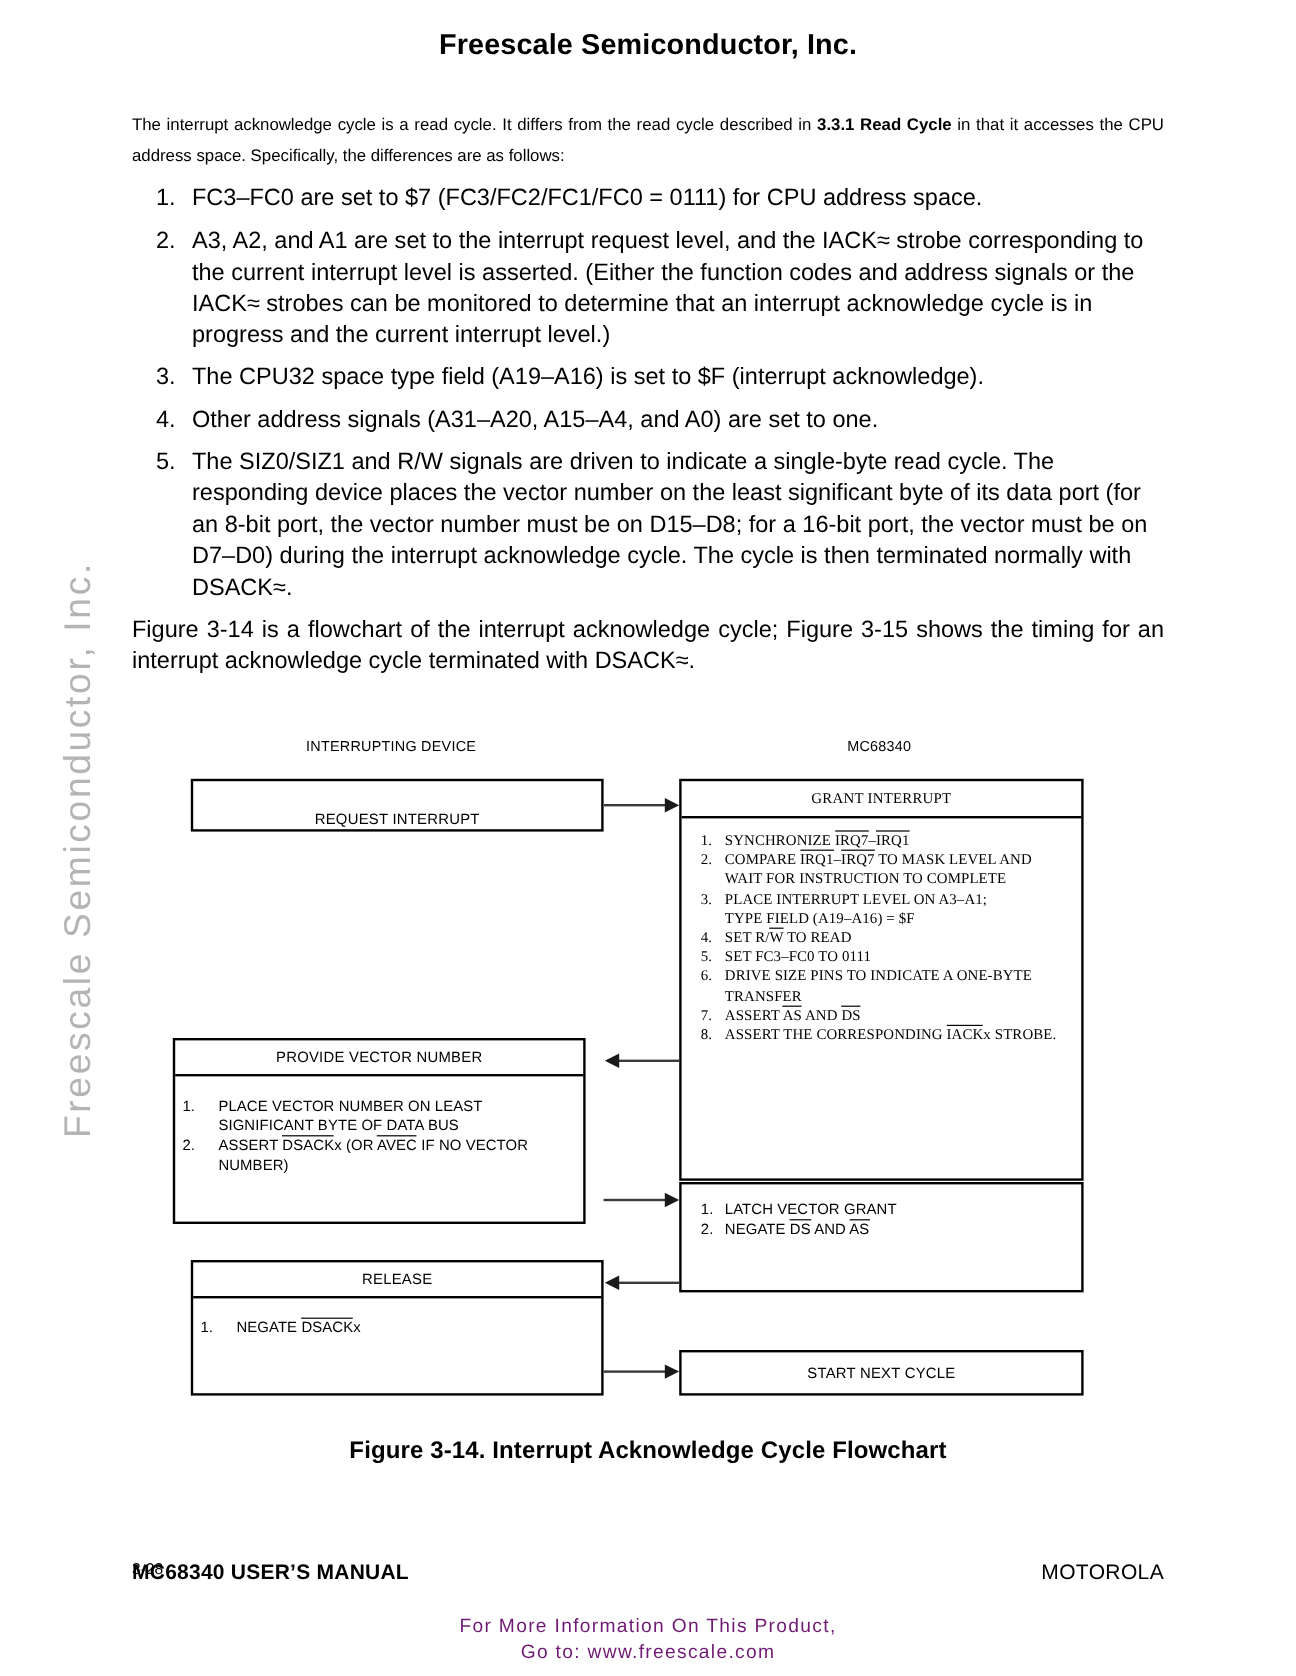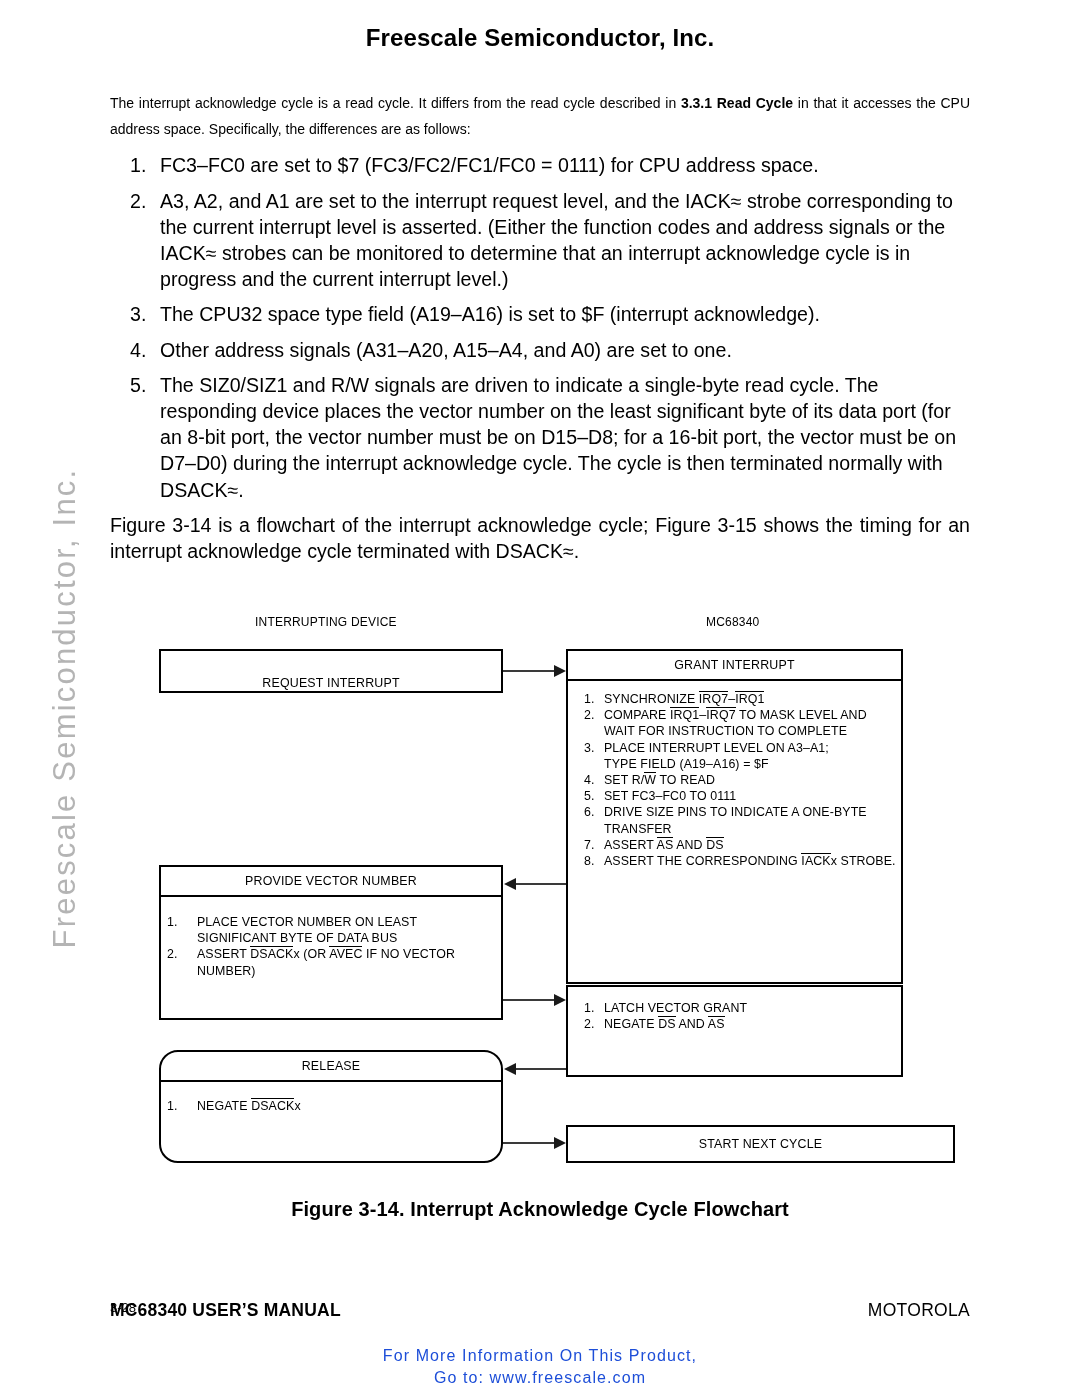--- a/index.html
+++ b/index.html
@@ -199,21 +199,21 @@
   }
   .fs-note {
     position: absolute;
     left: 0;
     top: 1345px;
     width: 1080px;
     text-align: center;
     font-size: 16px;
     line-height: 22px;
     letter-spacing: 1.1px;
-    color: #1d4ed8;
+    color: #701a75;
   }
 </style>
 </head>
 <body>
 
 <div class="watermark">Freescale Semiconductor, Inc.</div>
 
 <div class="page-header">Freescale Semiconductor, Inc.</div>
 
 <div class="content">
@@ -235,39 +235,39 @@
 
   <div class="col-head" style="left:255px; top:10px;">INTERRUPTING DEVICE</div>
   <div class="col-head" style="left:706px; top:10px;">MC68340</div>
 
   <div class="box plain" style="left:159px; top:44px; width:344px; height:44px;">
     <div class="title" style="padding-top:25px;">REQUEST INTERRUPT</div>
   </div>
 
   <div class="arrow right" style="left:503px; top:65px; width:52px;"></div>
 
-  <div class="box" style="left:566px; top:44px; width:337px; height:335px;">
+  <div class="box" style="left:566px; top:44px; width:337px; height:335px;font-family:Liberation Serif, serif;">
     <div class="title">GRANT INTERRUPT</div>
     <div class="body">
       <ol>
         <li><span class="n">1.</span><span>SYNCHRONIZE </span><span class="ovl">IRQ7</span><span>–</span><span class="ovl">IRQ1</span></li>
         <li><span class="n">2.</span><span>COMPARE </span><span class="ovl">IRQ1</span><span>–</span><span class="ovl">IRQ7</span><span> TO MASK LEVEL AND</span><span class="cont">WAIT FOR INSTRUCTION TO COMPLETE</span></li>
         <li><span class="n">3.</span><span>PLACE INTERRUPT LEVEL ON A3–A1;</span><span class="cont">TYPE FIELD (A19–A16) = $F</span></li>
         <li><span class="n">4.</span><span>SET R/</span><span class="ovl">W</span><span> TO READ</span></li>
         <li><span class="n">5.</span><span>SET FC3–FC0 TO 0111</span></li>
         <li><span class="n">6.</span><span>DRIVE SIZE PINS TO INDICATE A ONE-BYTE</span><span class="cont">TRANSFER</span></li>
         <li><span class="n">7.</span><span>ASSERT </span><span class="ovl">AS</span><span> AND </span><span class="ovl">DS</span></li>
         <li><span class="n">8.</span><span>ASSERT THE CORRESPONDING </span><span class="ovl">IACK</span><span>x STROBE.</span></li>
       </ol>
     </div>
   </div>
 
   <div class="arrow left" style="left:515px; top:278px; width:51px;"></div>
 
-  <div class="box" style="left:159px; top:260px; width:344px; height:155px;">
+  <div class="box" style="left:144px; top:260px; width:344px; height:155px;">
     <div class="title">PROVIDE VECTOR NUMBER</div>
     <div class="body" style="padding-top:17px;">
       <ol>
         <li><span class="n" style="left:6px;">1.</span><span>PLACE VECTOR NUMBER ON LEAST</span><span class="cont">SIGNIFICANT BYTE OF DATA BUS</span></li>
         <li><span class="n" style="left:6px;">2.</span><span>ASSERT </span><span class="ovl">DSACK</span><span>x (OR </span><span class="ovl">AVEC</span><span> IF NO VECTOR</span><span class="cont">NUMBER)</span></li>
       </ol>
     </div>
   </div>
 
   <div class="arrow right" style="left:503px; top:394px; width:52px;"></div>
@@ -276,32 +276,32 @@
     <div class="body" style="padding-top:13px;">
       <ol>
         <li><span class="n">1.</span><span>LATCH VECTOR GRANT</span></li>
         <li><span class="n">2.</span><span>NEGATE </span><span class="ovl">DS</span><span> AND </span><span class="ovl">AS</span></li>
       </ol>
     </div>
   </div>
 
   <div class="arrow left" style="left:515px; top:463px; width:51px;"></div>
 
-  <div class="box" style="left:159px; top:445px; width:344px; height:113px;border-radius:19px;">
+  <div class="box" style="left:159px; top:445px; width:344px; height:113px;">
     <div class="title">RELEASE</div>
     <div class="body" style="padding-top:16px;">
       <ol>
         <li><span class="n" style="left:6px;">1.</span><span>NEGATE </span><span class="ovl">DSACK</span><span>x</span></li>
       </ol>
     </div>
   </div>
 
   <div class="arrow right" style="left:503px; top:537px; width:52px;"></div>
 
-  <div class="box plain" style="left:566px; top:520px; width:389px; height:38px;">
+  <div class="box plain" style="left:566px; top:520px; width:337px; height:38px;">
     <div class="title" style="padding-top:10px;">START NEXT CYCLE</div>
   </div>
 </div>
 
 <div class="caption">Figure 3-14. Interrupt Acknowledge Cycle Flowchart</div>
 
 <div class="footer">
   <span class="pg">3-28</span>
   <span class="mid">MC68340 USER’S MANUAL</span>
   <span class="brand">MOTOROLA</span>

